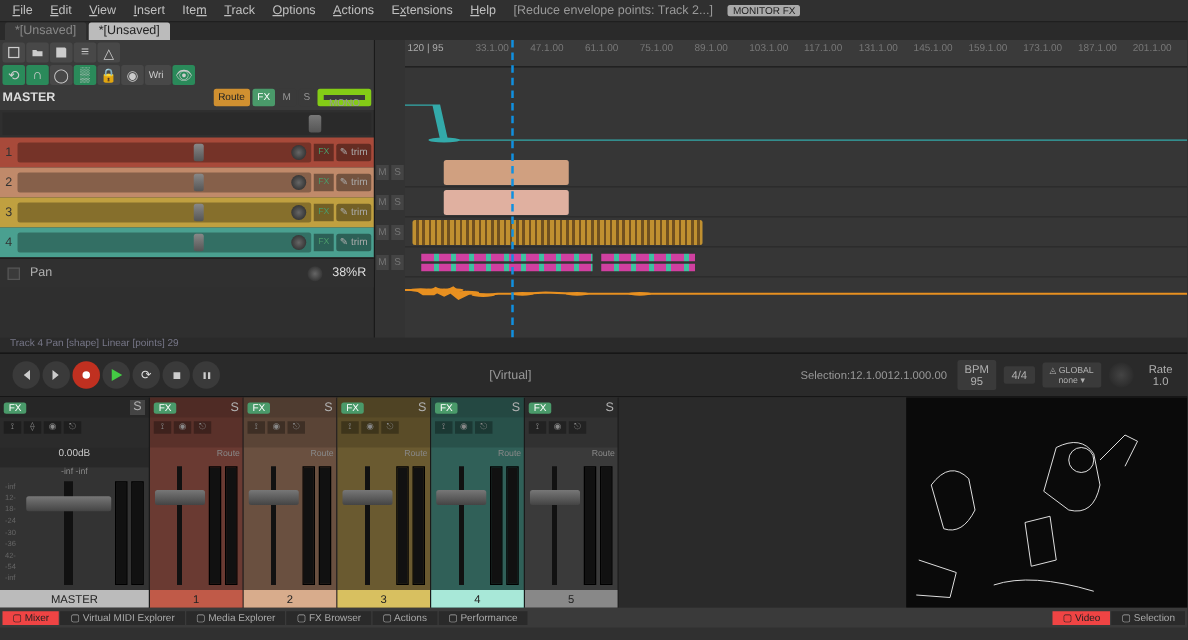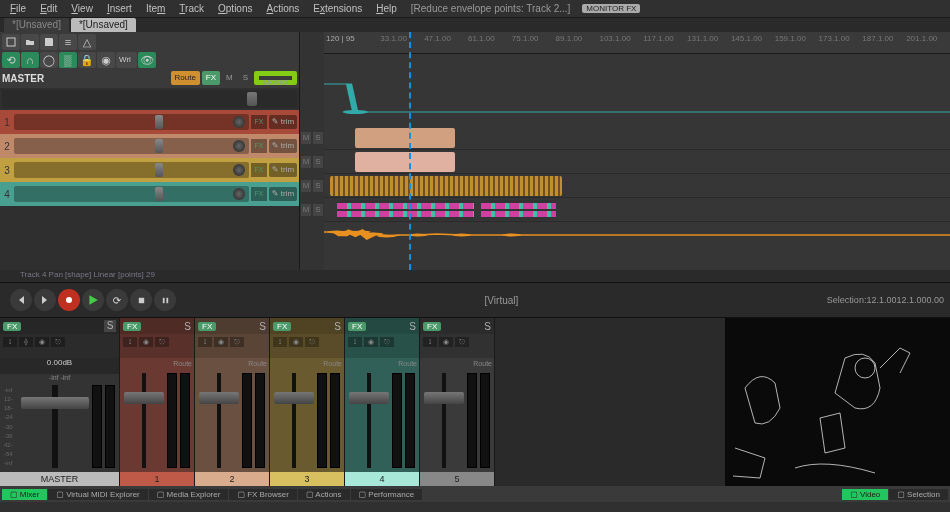--- a/index.html
+++ b/index.html
@@ -122,21 +122,21 @@
 .msfoot.t4{background:#a8e8d8}
 .msfoot.t5{background:#888}
 
 
 .video{width:225px;background:#111;position:relative}
 .video svg{width:100%;height:100%}
 
 
 .dockbar{height:16px;background:#3a3a3a;display:flex;align-items:center;gap:1px;padding:0 2px;font-size:8px}
 .dtab{padding:1px 8px;background:#2a2a2a;color:#aaa}
-.dtab.active{background:#22c55e;color:#222}
+.dtab.active{background:#ef4444;color:#222}
 </style>
 </head>
 <body>
 
 <div class="menubar">
   <div class="menuitem"><span>F</span>ile</div>
   <div class="menuitem"><span>E</span>dit</div>
   <div class="menuitem"><span>V</span>iew</div>
   <div class="menuitem"><span>I</span>nsert</div>
   <div class="menuitem">Ite<span>m</span></div>
@@ -229,20 +229,26 @@
     <div class="trk t4">
       <span class="tn">4</span>
       <div class="fader">
           <div class="h"></div>
           <div class="kn"></div>
         </div>
       <span class="fxc">FX</span>
       <span class="trim">✎ <span>trim</span></span>
     </div>
 
+    <div class="envp">
+      <div class="cb"></div>
+      <span class="envtxt">Pan</span>
+      <div class="knob"></div>
+      <span class="envval">38%R</span>
+    </div>
   </div>
 
   <div style="width:24px;background:#333;padding-top:56px">
     <div style="height:38px"></div>
     <div class="msrow">
         <span class="msb">M</span>
         <span class="msb">S</span>
       </div>
     <div class="msrow">
         <span class="msb">M</span>
@@ -306,21 +312,21 @@
             <circle cx="15" cy="13" r="1.5"></circle>
             <circle cx="22" cy="13" r="1.5"></circle>
             <circle cx="30" cy="13" r="1.5"></circle>
           </g>
       </svg>
     </div>
     <div class="cursor" style="left:13.5%"></div>
   </div>
 </div>
 
-<div style="height:12px;padding:0 20px;font-size:8px;color:#778;background:#2a2a2a">Track 4 Pan [shape] Linear [points] 29</div>
+<div style="height:12px;padding:0 8px;font-size:8px;color:#778;background:#2a2a2a">Track 4 Pan [shape] Linear [points] 29</div>
 
 <div class="transport">
   <div class="tbtns">
     <div class="tbtn">
         <svg viewBox="0 0 10 10" width="10" height="10" fill="#ccc">
           <path d="M1 1v8M3 5l5-4v8z"></path>
         </svg>
       </div>
     <div class="tbtn">
         <svg viewBox="0 0 10 10" width="10" height="10" fill="#ccc">
@@ -349,20 +355,27 @@
           <rect x="6" y="2" width="2" height="6"></rect>
         </svg>
       </div>
   </div>
   <div class="tstat">[Virtual]</div>
   <div class="sel">
     <span>Selection:</span>
     <span>12.1.00</span>
     <span>12.1.00</span>
     <span>0.00</span>
+  </div>
+  <div class="bpm">
+    <div class="bpmbox"><span>BPM</span><br><span>95</span></div>
+    <div class="bpmbox">4/4</div>
+    <div class="bpmbox" style="font-size:7px">◬ <span>GLOBAL</span><br><span>none</span> ▾</div>
+    <div style="width:20px;height:20px;background:radial-gradient(#444,#222);border-radius:50%"></div>
+    <div class="bpmbox" style="background:none"><span>Rate</span><br><span>1.0</span></div>
   </div>
 </div>
 
 <div class="mixarea">
 
   <div class="mstrip" style="width:120px">
     <div class="msfx">
         <span class="fx">FX</span>
       <span class="io" style="margin-left:auto;width:12px;height:12px;background:#444;text-align:center">S</span>
       </div>

